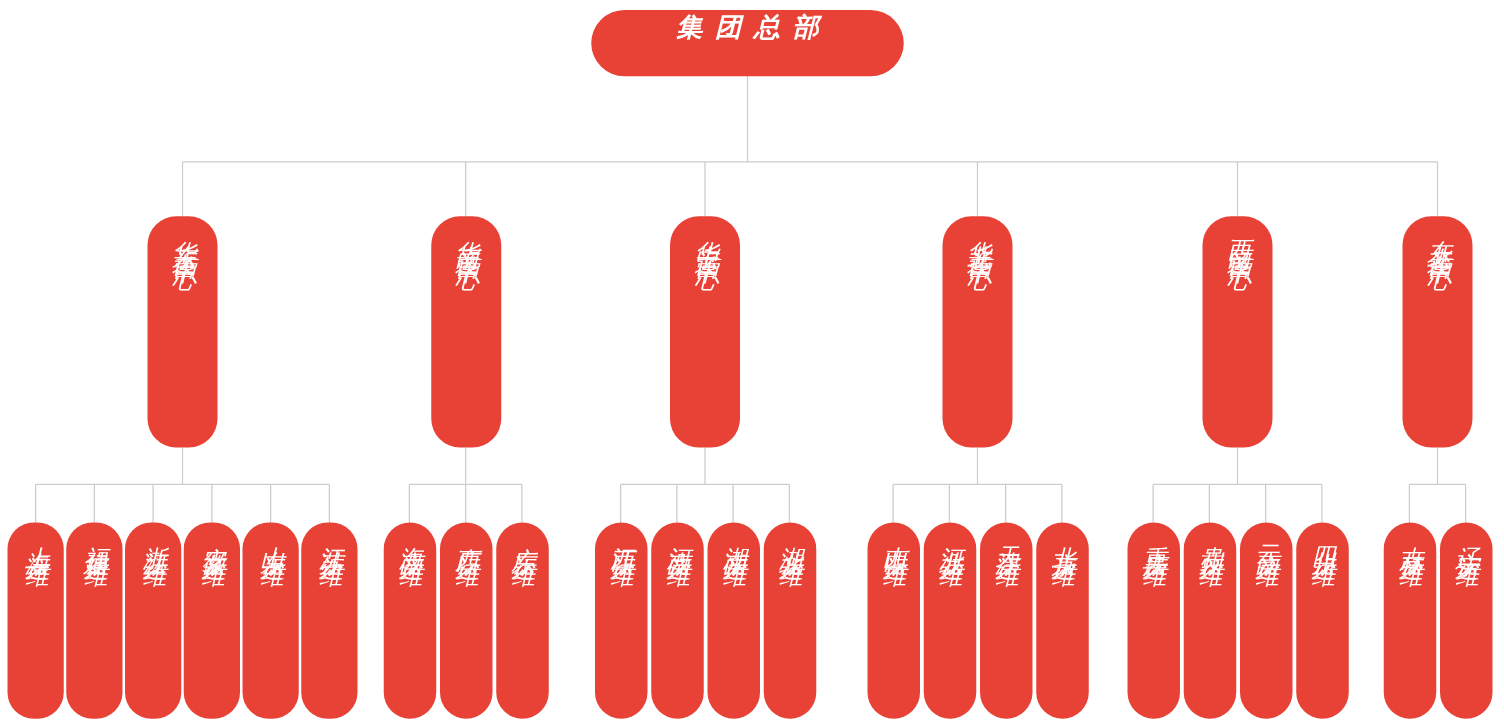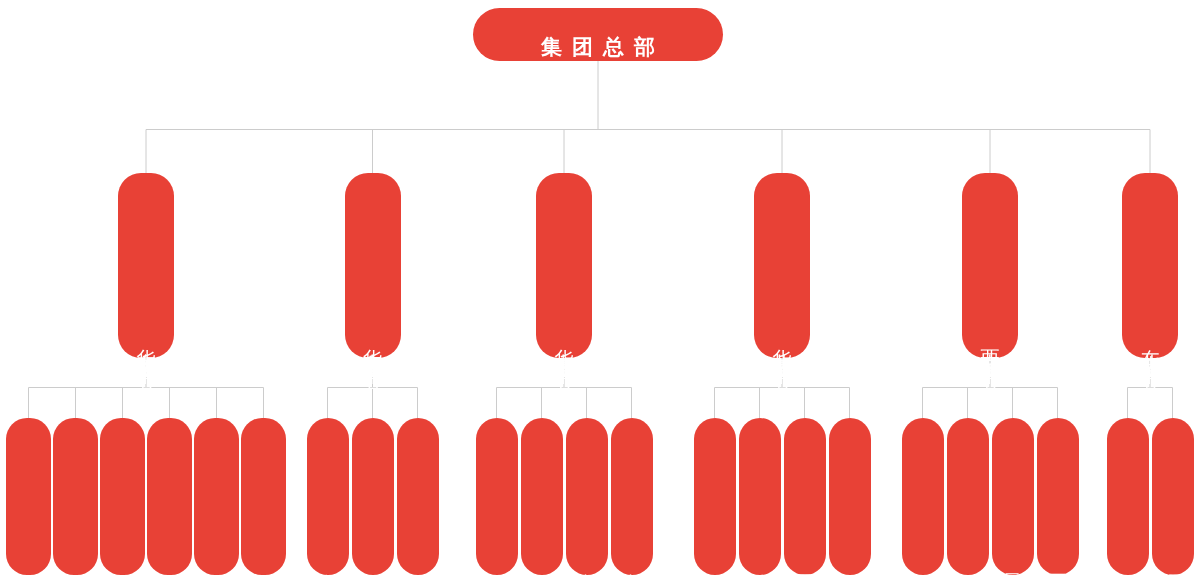--- a/index.html
+++ b/index.html
@@ -13,24 +13,25 @@
   }
   .connector-svg {
     position: absolute;
     left: 0; top: 0;
     width: 1203px;
     height: 580px;
   }
   .node {
     position: absolute;
     display: flex;
-    align-items: flex-end;
+    align-items: flex-start;
     justify-content: center;
     box-sizing: border-box;
     user-select: none;
+    font-style: italic;
   }
   .root-node {
     border-radius: 27px;
     font-weight: 700;
     font-size: 21px;
     letter-spacing: 10px;
     padding-left: 10px; 
   }
   .branch-node { border-radius: 23px; }
   .leaf-node   { border-radius: 21px; }

